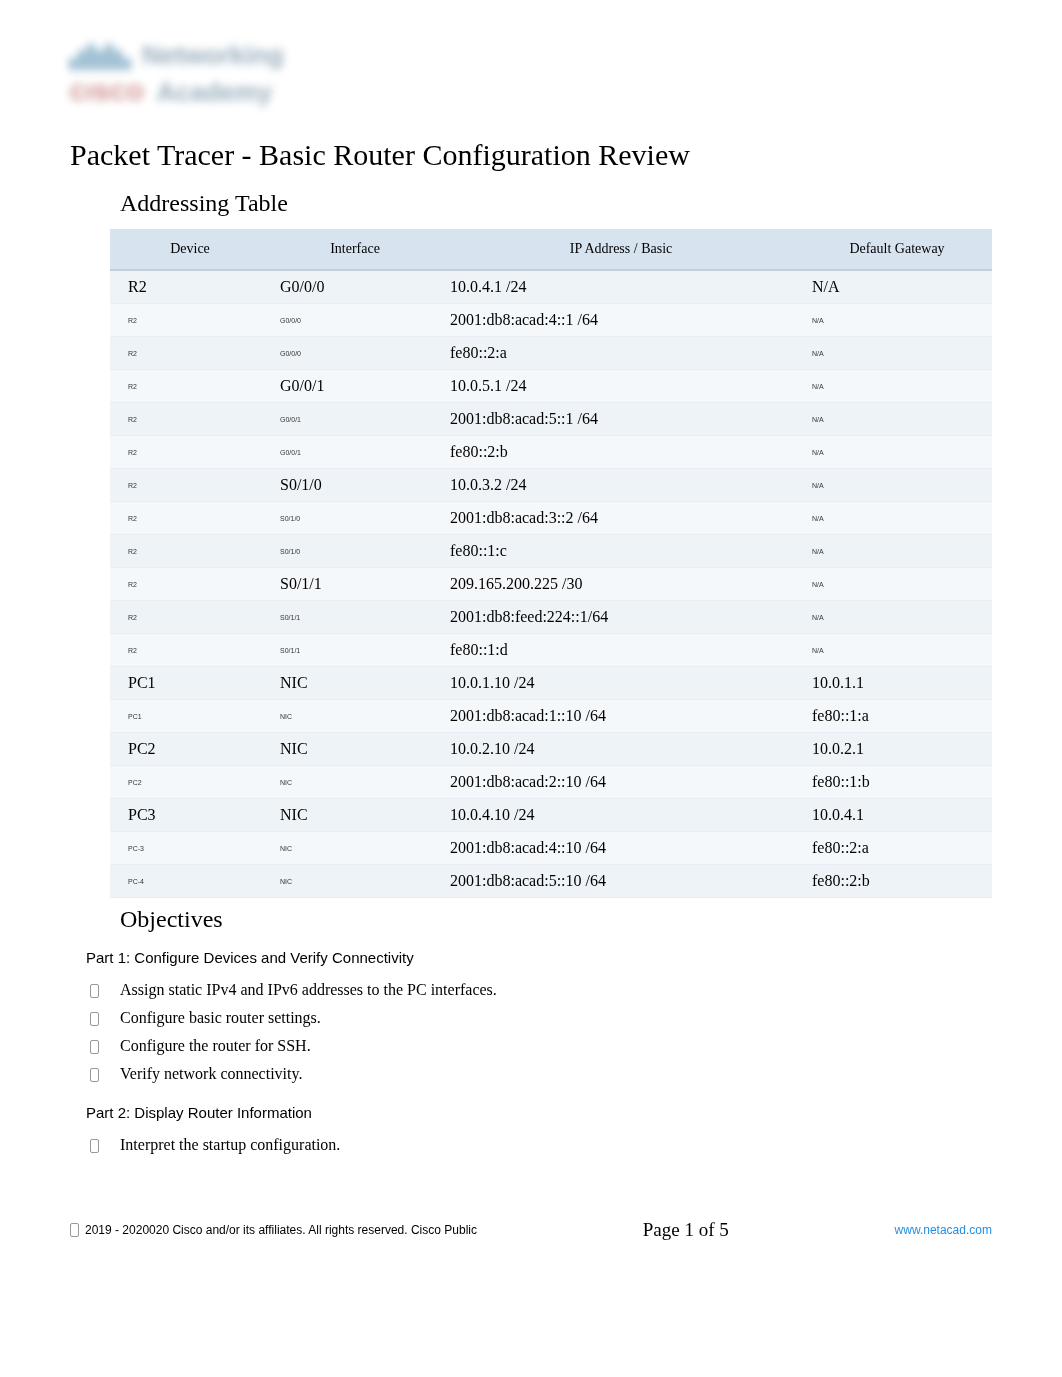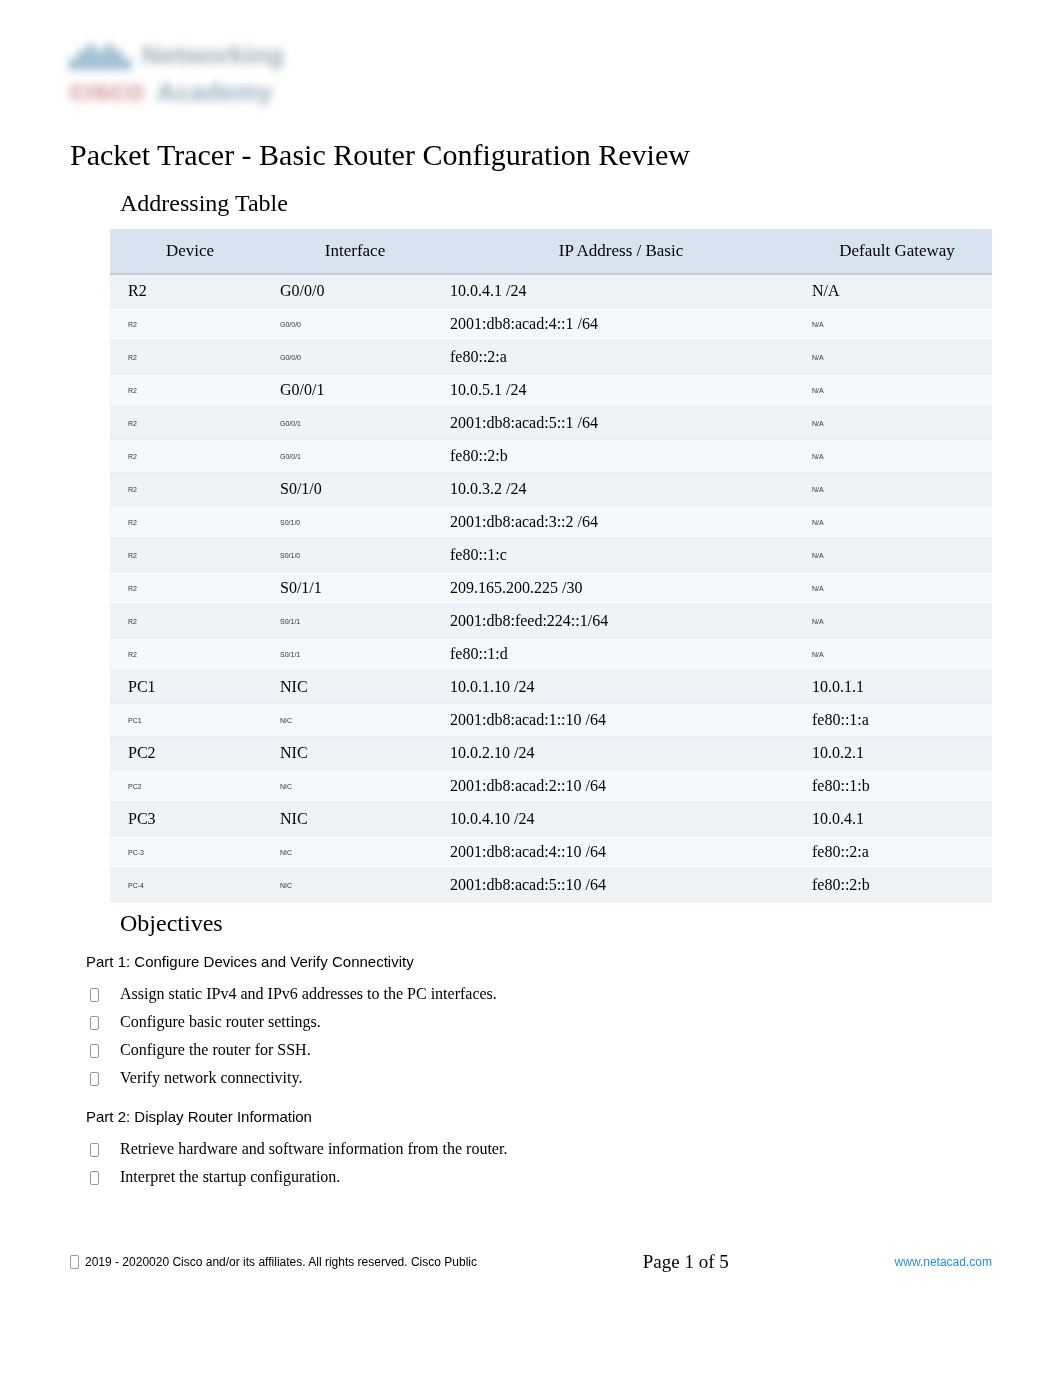--- a/index.html
+++ b/index.html
@@ -51,21 +51,21 @@
   .addr-table {
     width: 100%;
     border-collapse: collapse;
     margin-left: 40px;
     width: calc(100% - 40px);
   }
   .addr-table thead th {
     background: #d8e3f0;
     font-weight: normal;
     font-family: Georgia, serif;
-    font-size: 17px;
+    font-size: 14px;
     padding: 12px 10px;
     text-align: left;
     border-bottom: 2px solid #c2d0de;
   }
   .addr-table thead th:nth-child(1){ text-align: center; width: 160px; }
   .addr-table thead th:nth-child(2){ text-align: center; width: 170px; }
   .addr-table thead th:nth-child(3){ text-align: center; }
   .addr-table thead th:nth-child(4){ text-align: center; width: 190px; }
   .addr-table tbody tr {
     border-bottom: 1px solid #e8edf3;
@@ -290,21 +290,20 @@
 <p class="part-label">Part 1: Configure Devices and Verify Connectivity</p>
 <ul class="bullets" id="part1-list">
     <li>Assign static IPv4 and IPv6 addresses to the PC interfaces.</li>
     <li>Configure basic router settings.</li>
     <li>Configure the router for SSH.</li>
     <li>Verify network connectivity.</li>
   </ul>
 
 <p class="part-label">Part 2: Display Router Information</p>
 <ul class="bullets" id="part2-list">
-    <li>Retrieve hardware and software information from the router.</li>
     <li>Interpret the startup configuration.</li>
   </ul>
 
 <div class="footer">
   <div class="left">
       <span>2019 - 2020020 Cisco and/or its affiliates. All rights reserved. Cisco Public</span>
     </div>
   <div class="mid">Page  1 of 5</div>
   <div class="right">www.netacad.com</div>
 </div>

